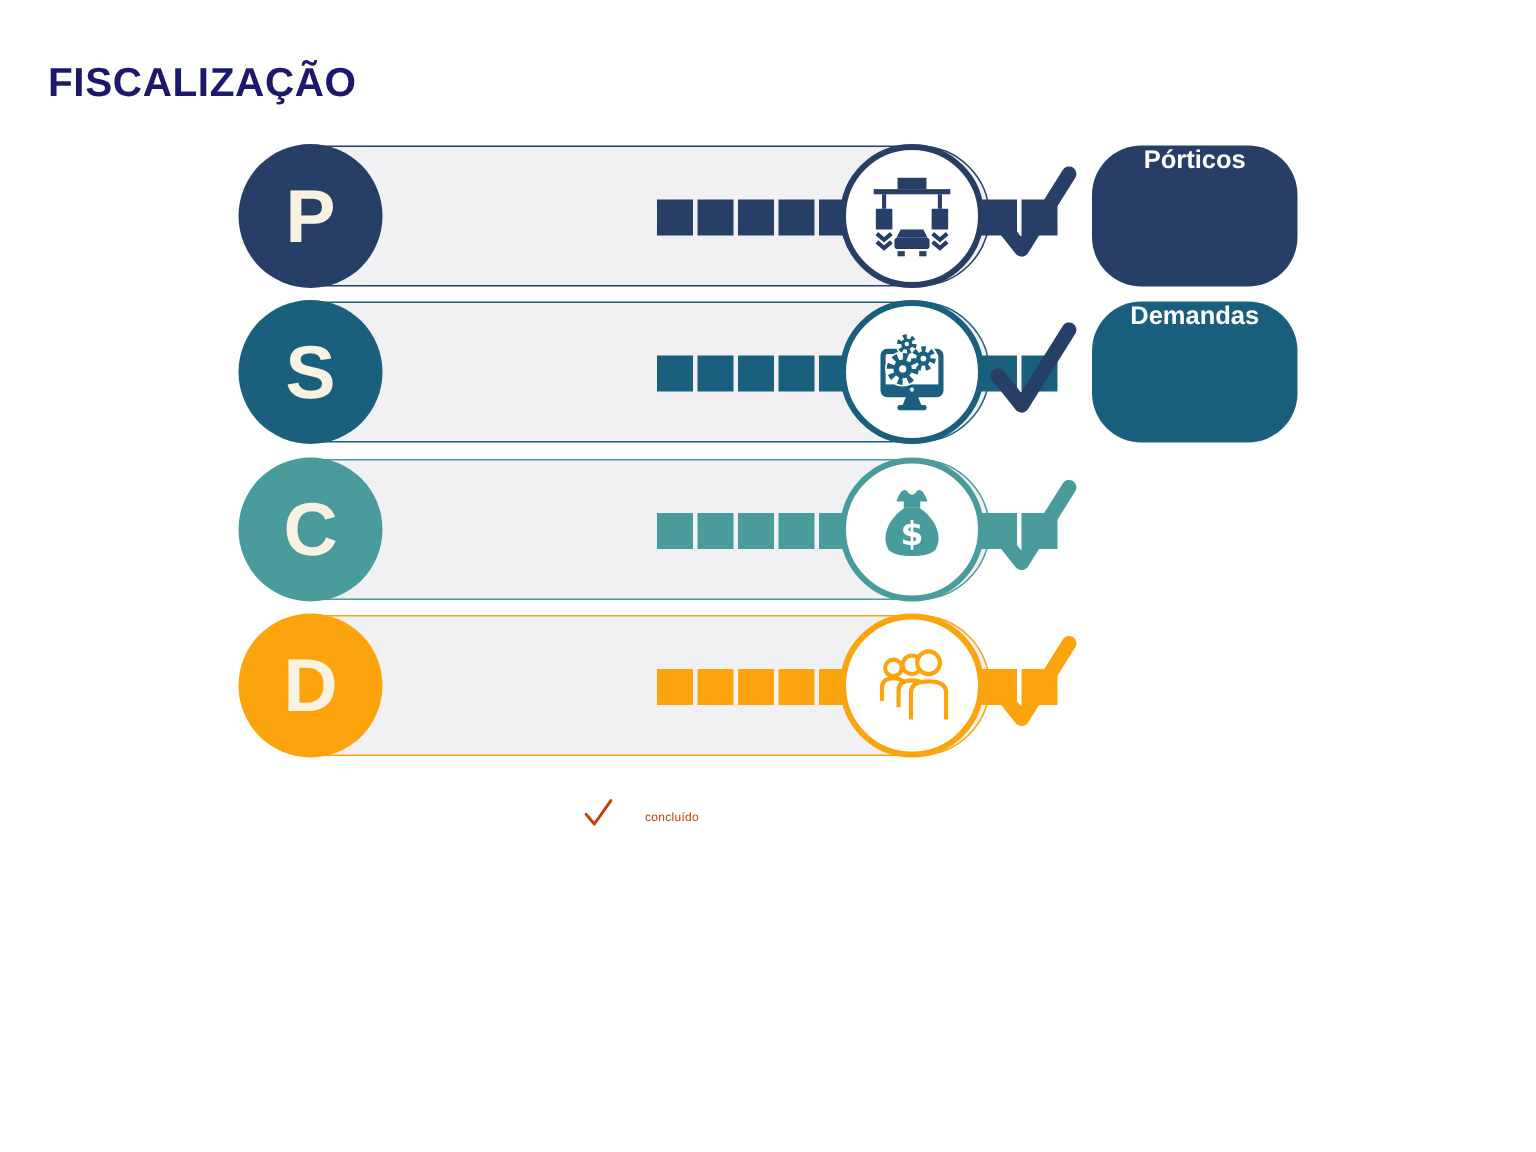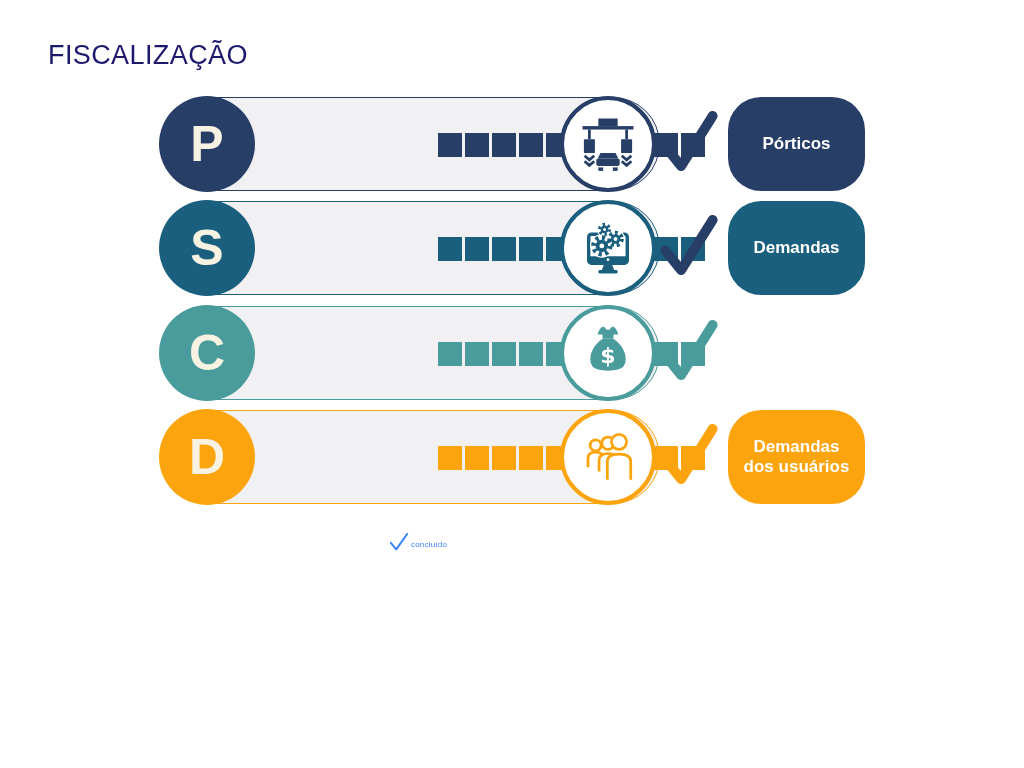--- a/index.html
+++ b/index.html
@@ -1,22 +1,22 @@
 <!DOCTYPE html>
 <html><head>
 <meta charset="utf-8">
 <style>
   html,body{margin:0;padding:0}
   body{
     width:1024px;height:768px;position:relative;overflow:hidden;
     background:#ffffff;font-family:"Liberation Sans",sans-serif;
   }
   .title{
-    position:absolute;left:48px;top:40px;margin:0;
-    font-size:27px;font-weight:normal;letter-spacing:.4px;color:#1C186C;
+    position:absolute;left:32px;top:40px;margin:0;
+    font-size:27px;font-weight:bold;letter-spacing:.4px;color:#1C186C;
   }
   .row{position:absolute;left:0;width:1024px;height:94px}
   .bar{
     position:absolute;left:163px;top:0;width:497px;height:94px;
     border-radius:47px;background:#F1F1F3;border:1.5px solid var(--c);
     box-sizing:border-box;
   }
   .squares{position:absolute;left:274px;top:35px;display:flex;gap:3px}
   .sq{width:24px;height:24px;background:var(--c);flex:0 0 auto}
   .letter-circle{
@@ -26,27 +26,27 @@
   .letter{font-size:50px;font-weight:bold;color:#F8F2E2;line-height:1}
   .icon-circle{
     position:absolute;left:560px;top:-1px;width:96px;height:96px;border-radius:50%;
     background:#ffffff;border:4px solid var(--c);box-sizing:border-box;
     display:flex;align-items:center;justify-content:center;color:var(--c);
   }
   .icon-circle svg{width:62px;height:62px;display:block}
   .check{position:absolute;left:658px;top:11px;width:62px;height:71px;color:var(--check)}
   .pill{
     position:absolute;left:728px;top:0;width:137px;height:94px;border-radius:33px;
-    background:var(--c);display:flex;align-items:center;justify-content:center;
+    background:var(--c);display:flex;justify-content:center;
     text-align:center;color:#ffffff;font-weight:bold;font-size:17px;line-height:1.2;
     padding:0 10px;box-sizing:border-box;
   }
   .legend{
-    position:absolute;left:388px;top:531px;display:flex;align-items:flex-end;gap:1px;
-    color:#3b82f6;
+    position:absolute;left:388px;top:531px;display:flex;align-items:flex-end;gap:20px;
+    color:#c2410c;
   }
   .legend svg{width:22px;height:22px;display:block}
   .legend-label{font-size:8px;padding-bottom:4px;letter-spacing:.2px}
 </style>
 </head>
 <body>
 
 <h1 class="title">FISCALIZAÇÃO</h1>
 
 <div class="row" style="top:97px;--c:#273E66;--check:#273E66">
@@ -197,23 +197,20 @@
         <path d="M44 78 L44 52 Q44 41 61 41 Q78 41 78 52 L78 78"></path>
       </g>
     </svg>
   </div>
   <div class="letter-circle">
     <span class="letter">D</span>
   </div>
   <svg class="check" viewBox="0 0 62 72">
     <path d="M7 39 L23 59 L55 8" fill="none" stroke="currentColor" stroke-width="10" stroke-linecap="round" stroke-linejoin="round"></path>
   </svg>
-  <div class="pill">
-    <span>Demandas dos usuários</span>
-  </div>
 </div>
 
 <div class="legend">
   <svg viewBox="0 0 24 24">
     <path d="M3 13 L9 20 L21 3" fill="none" stroke="currentColor" stroke-width="2.2" stroke-linecap="round" stroke-linejoin="round"></path>
   </svg>
   <span class="legend-label">concluído</span>
 </div>
 
 </body></html>

